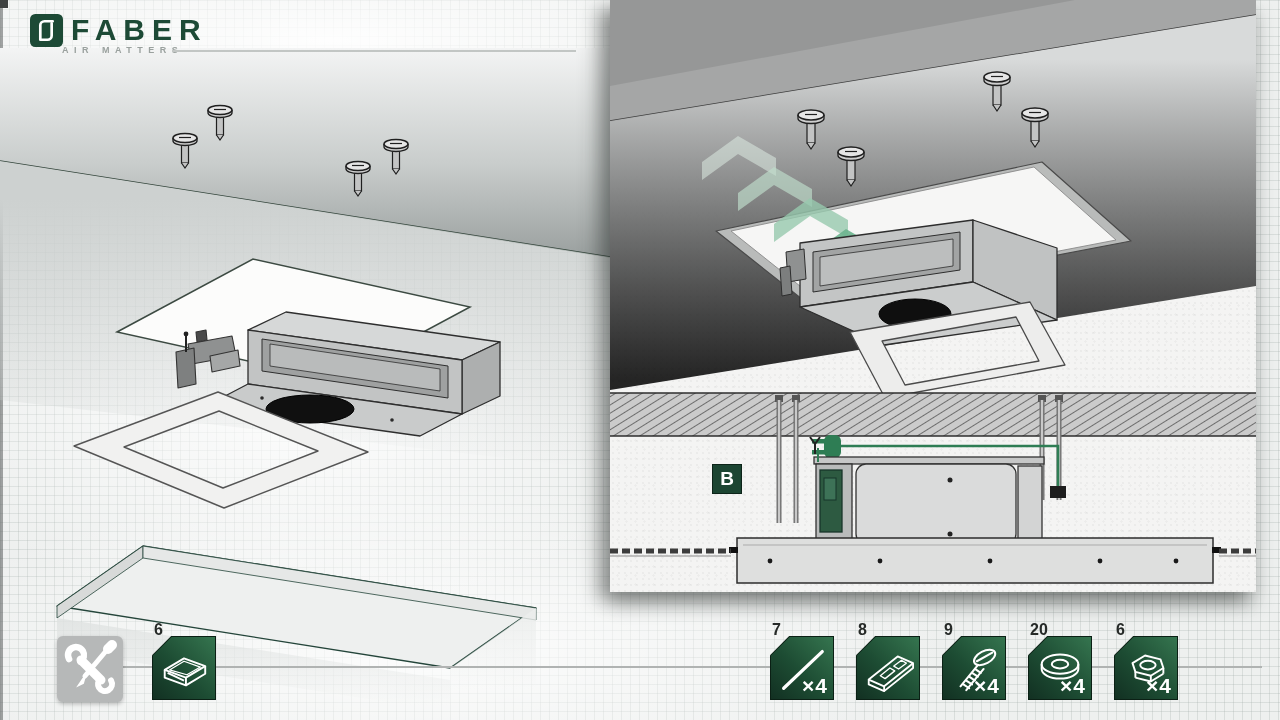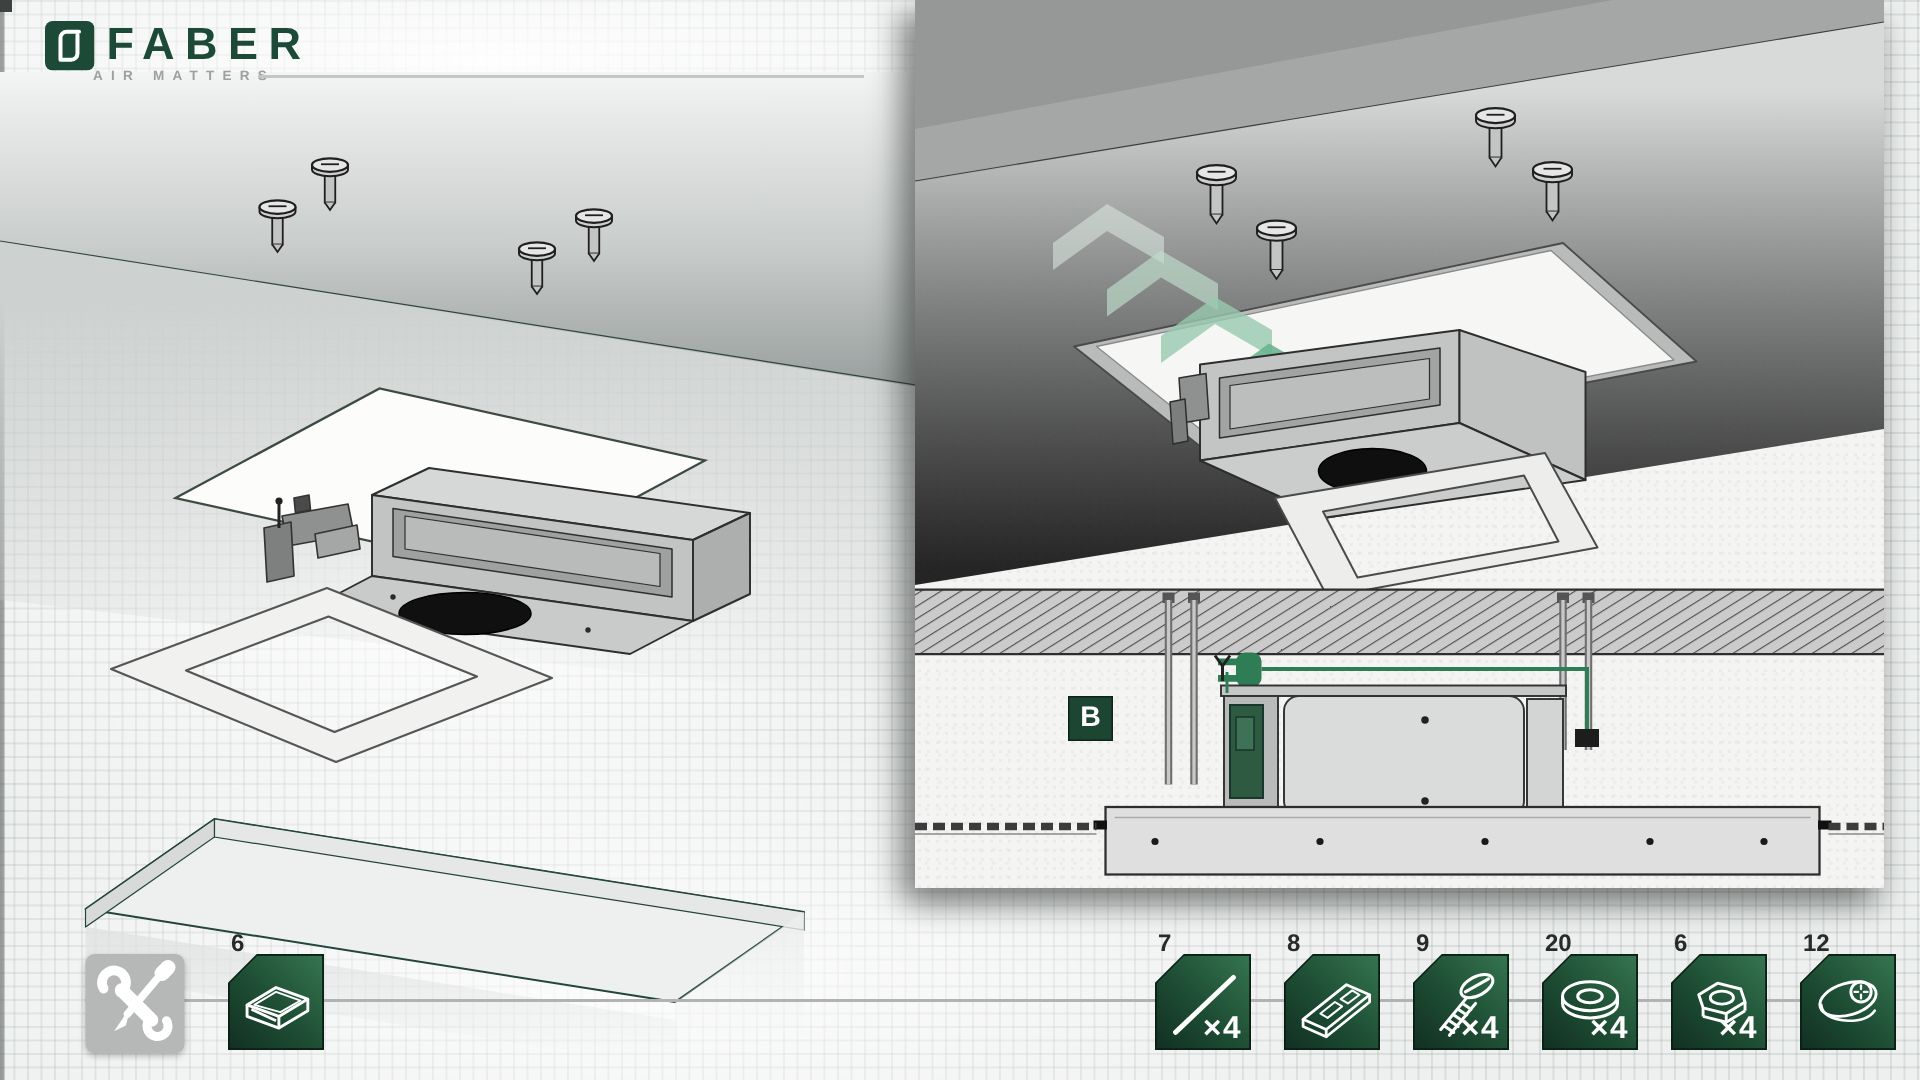--- a/index.html
+++ b/index.html
@@ -382,29 +382,13 @@
           <path d="M17,32 V38 M33,36 V42 M46,28 V34"></path>
           <path d="M17,38 L33,42 L46,34"></path>
           <ellipse cx="30" cy="25" rx="8" ry="4.5"></ellipse>
         </g>
       </svg>
       <span class="qty">×4</span>
     </div>
       </div>
   </div>
 
-  <div class="part p12">
-    <span class="num">12</span>
-    <div class="badge-outer">
-        <div class="badge-inner">
-      <svg width="54" height="54" viewBox="0 0 56 56">
-        <g fill="none" stroke="#fff" stroke-width="2" stroke-linecap="round">
-          <ellipse cx="28" cy="26" rx="20" ry="11" transform="rotate(-16 28 26)"></ellipse>
-          <path d="M9.5,30 q1,10 19,11 q13,0 18,-7" stroke-width="1.8"></path>
-          <circle cx="37" cy="21" r="7"></circle>
-          <path d="M37,16.5 v2.5 M37,25.5 v-2.5 M32.5,21 h2.5 M41.5,21 h-2.5" stroke-width="1.6"></path>
-        </g>
-      </svg>
-      <span class="qty"></span>
-    </div>
-      </div>
-  </div>
 </div>
 
 </body></html>

